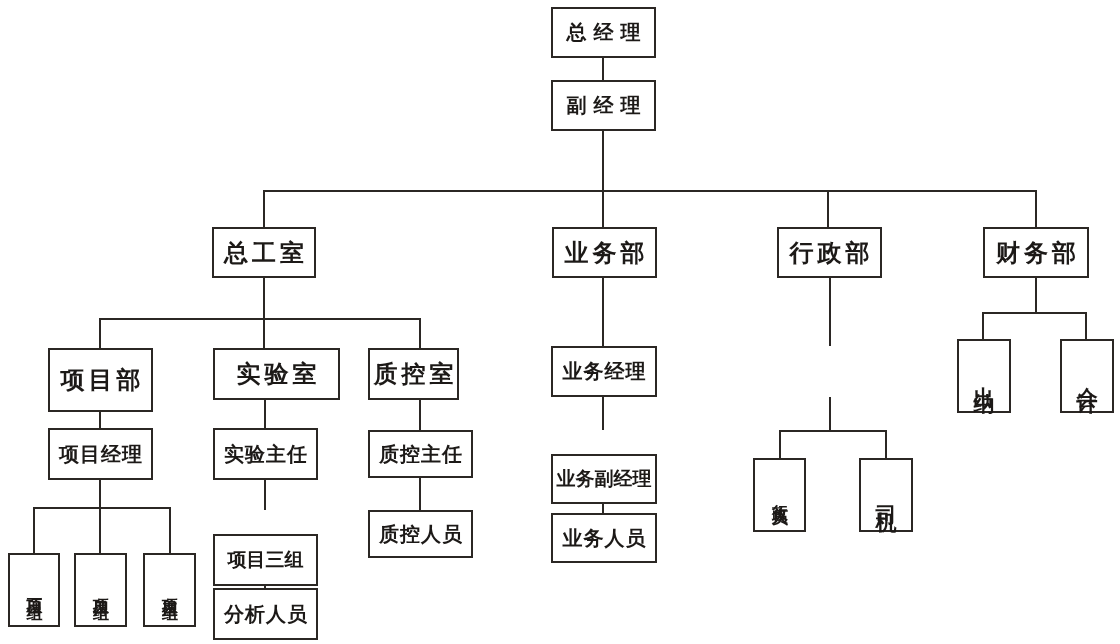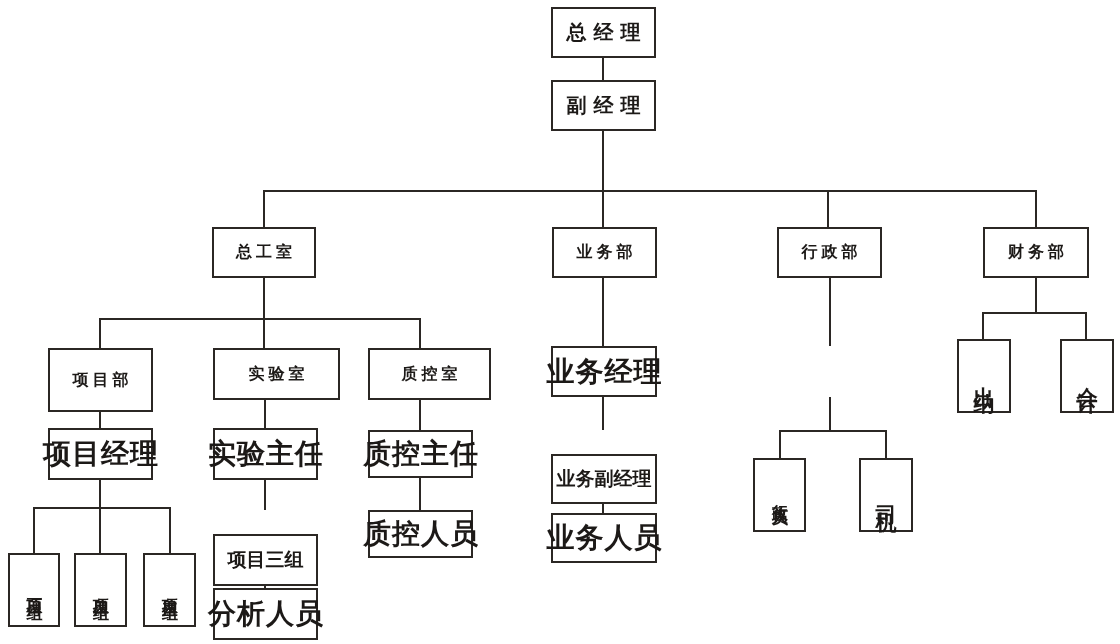--- a/index.html
+++ b/index.html
@@ -14,22 +14,22 @@
     font-family:"DejaVu Sans","Liberation Sans",sans-serif;
     color:var(--text);overflow:hidden;
   }
   .node{
     position:absolute;box-sizing:border-box;
     border:2px solid var(--box-border);background:var(--bg);
     display:flex;align-items:center;justify-content:center;
     font-weight:bold;white-space:nowrap;
   }
   .wide{font-size:20px;letter-spacing:7px;text-indent:7px;}
-  .dept{font-size:16px;letter-spacing:4px;text-indent:4px;text-align:center;}
-  .four{font-size:28px;letter-spacing:1px;text-indent:1px;}
+  .dept{font-size:24px;letter-spacing:4px;text-indent:4px;text-align:center;}
+  .four{font-size:20px;letter-spacing:1px;text-indent:1px;}
   .five{font-size:19px;letter-spacing:0;margin-top:24px;}
   .vert{
     writing-mode:vertical-rl;text-orientation:upright;
   }
   .vert.two{font-size:21px;letter-spacing:6px;}
   .vert.fourv{font-size:16px;letter-spacing:2px;}
   .edge{position:absolute;background:var(--line);}
   .edge.v{width:2px;}
   .edge.h{height:2px;}
 </style>
@@ -87,21 +87,21 @@
   <div class="node dept" style="left:552px;top:227px;width:105px;height:51px">业务部</div>
 
   <div class="node dept" style="left:777px;top:227px;width:105px;height:51px">行政部</div>
 
   <div class="node dept" style="left:983px;top:227px;width:106px;height:51px">财务部</div>
 
   <div class="node dept" style="left:48px;top:348px;width:105px;height:64px">项目部</div>
 
   <div class="node dept" style="left:213px;top:348px;width:127px;height:52px">实验室</div>
 
-  <div class="node dept" style="left:368px;top:348px;width:123px;height:52px">质控室</div>
+  <div class="node dept" style="left:368px;top:348px;width:91px;height:52px">质控室</div>
 
   <div class="node four" style="left:551px;top:346px;width:106px;height:51px">业务经理</div>
 
 
   <div class="node vert two" style="left:957px;top:339px;width:54px;height:74px">出纳</div>
 
   <div class="node vert two" style="left:1060px;top:339px;width:54px;height:74px">会计</div>
 
   <div class="node four" style="left:48px;top:428px;width:105px;height:52px">项目经理</div>
 

